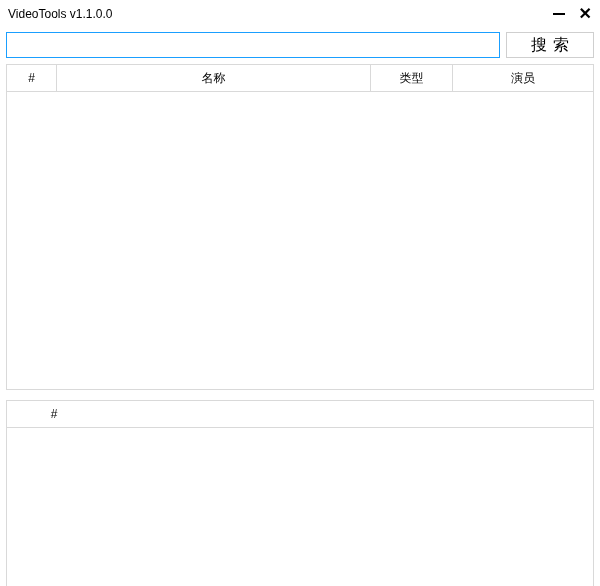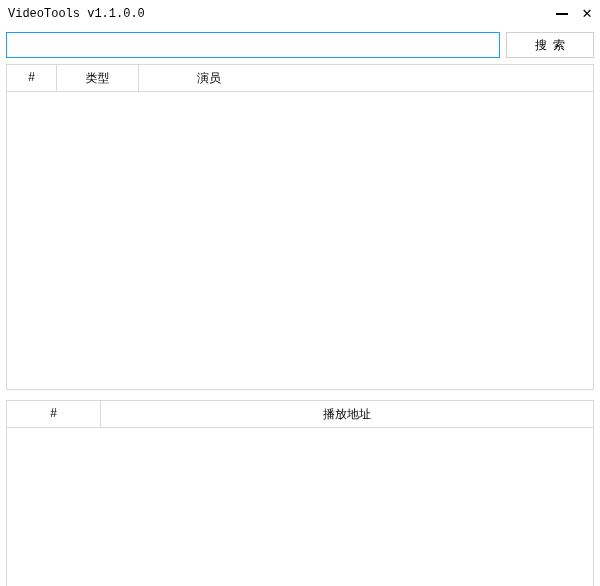--- a/index.html
+++ b/index.html
@@ -1,19 +1,18 @@
 <!DOCTYPE html>
 <html><head>
   <meta charset="utf-8">
   <style>
     * {
       box-sizing: border-box;
       margin: 0;
       padding: 0;
-      font-family: Liberation Mono, monospace;
     }
     body {
       font-family: "Microsoft YaHei", "SimSun", sans-serif;
       font-size: 12px;
       background: #ffffff;
       width: 600px;
       height: 586px;
       overflow: hidden;
     }
     .titlebar {
@@ -58,21 +57,21 @@
       outline: none;
       padding: 0 6px;
       font-size: 12px;
     }
     .search-button {
       width: 88px;
       height: 26px;
       border: 1px solid #cfcfcf;
       background: #fff;
       cursor: pointer;
-      font-size: 12px;
+      font-size: 16px;
       letter-spacing: 6px;
       padding-left: 6px;
     }
     .table-wrap {
       margin: 0 6px;
     }
     .table-header {
       display: flex;
       border: 1px solid #d9d9d9;
       border-bottom: 1px solid #d9d9d9;
@@ -119,25 +118,25 @@
 </div>
 
 <div class="search-row">
   <input type="text" class="search-input" value="" style="">
   <button class="search-button">搜索</button>
 </div>
 
 <div class="table-wrap">
   <div class="table-header results-header">
     <div class="th th-idx">#</div>
+    <div class="th th-name">名称</div>
     <div class="th th-type">类型</div>
     <div class="th th-actor">演员</div>
   </div>
   <div class="table-body results-body"></div>
 </div>
 
 <div class="play-wrap">
   <div class="table-header play-header">
     <div class="th th-idx">#</div>
-    <div class="th th-url">播放地址</div>
   </div>
   <div class="table-body play-body"></div>
 </div>
 
 </body></html>

